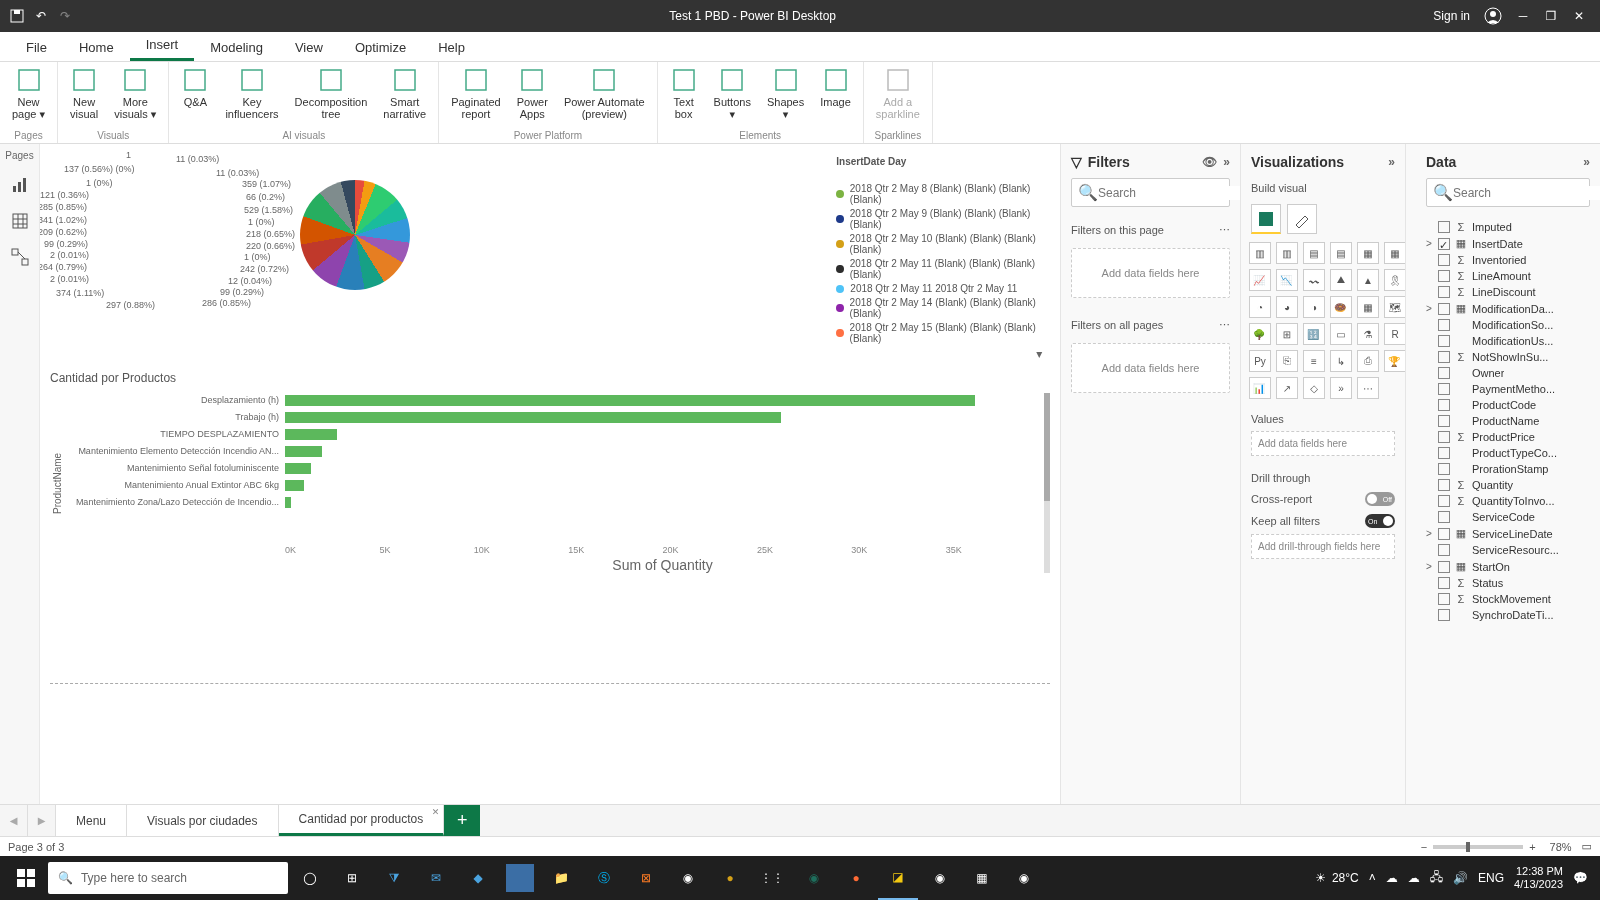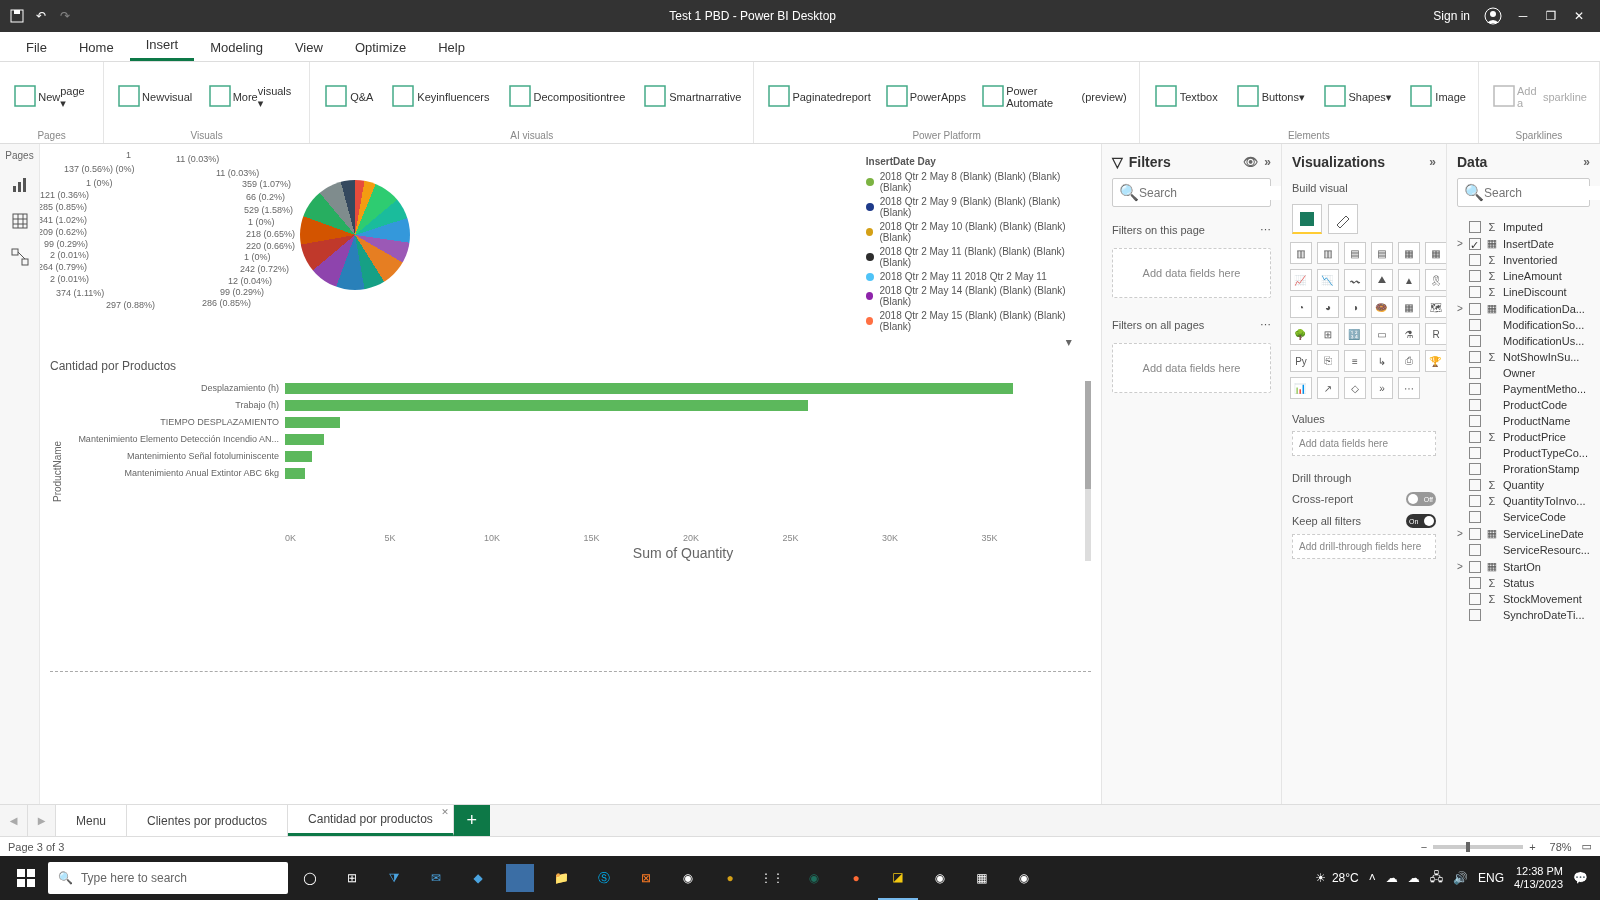--- a/index.html
+++ b/index.html
@@ -16,21 +16,21 @@
 
 .menus { height: 30px; display: flex; align-items: flex-end; padding-left: 10px; gap: 0; border-bottom: 1px solid #ddd; background: #fff; }
 .menus .tab { padding: 6px 16px; font-size: 13px; color: #333; cursor: pointer; }
 .menus .tab.active { border-bottom: 3px solid #0d7847; }
 .menus .file { background: #fff; }
 
 
 .ribbon { height: 82px; display: flex; background: #fff; border-bottom: 1px solid #ddd; }
 .ribbon-group { display: flex; flex-direction: column; border-right: 1px solid #e5e5e5; padding: 2px 6px 0; }
 .ribbon-group .items { display: flex; gap: 4px; flex: 1; }
-.ribbon-btn { display: flex; flex-direction: row; align-items: center; justify-content: flex-start; padding: 2px 6px; font-size: 11px; line-height: 12px; color: #333; cursor: pointer; min-width: 40px; }
+.ribbon-btn { display: flex; flex-direction: column; align-items: center; justify-content: flex-start; padding: 2px 6px; font-size: 11px; line-height: 12px; color: #333; cursor: pointer; min-width: 40px; }
 .ribbon-btn.disabled { color: #aaa; }
 .ribbon-btn .ico { width: 28px; height: 28px; margin-bottom: 2px; display: flex; align-items: center; justify-content: center; }
 .ribbon-group .label { font-size: 10px; color: #888; text-align: center; padding-bottom: 2px; }
 
 
 .main { flex: 1; display: flex; min-height: 0; }
 .leftrail { width: 40px; background: #f7f7f7; display: flex; flex-direction: column; align-items: center; padding-top: 6px; gap: 12px; border-right: 1px solid #e8e8e8; }
 .leftrail .lbl { font-size: 10px; color: #666; }
 .leftrail .ritem { width: 24px; height: 24px; display:flex; align-items:center; justify-content:center; cursor:pointer; }
 
@@ -38,21 +38,21 @@
 .chart-title { font-size: 12px; color: #555; line-height: 14px; max-width: 830px; }
 
 
 .pie-wrap { display: flex; margin-top: 6px; }
 .pie-area { width: 380px; position: relative; height: 170px; }
 .pie-lbl { position: absolute; font-size: 9px; color: #666; white-space: nowrap; }
 .pie { position: absolute; left: 260px; top: 30px; width: 110px; height: 110px; border-radius: 50%;
   background: conic-gradient(#e74c3c 0 10deg,#f39c12 10deg 22deg,#2ecc71 22deg 50deg,#1abc9c 50deg 72deg,#3498db 72deg 98deg,#9b59b6 98deg 120deg,#e67e22 120deg 148deg,#16a085 148deg 170deg,#2980b9 170deg 200deg,#8e44ad 200deg 230deg,#c0392b 230deg 260deg,#d35400 260deg 290deg,#27ae60 290deg 320deg,#7f8c8d 320deg 345deg,#34495e 345deg 360deg); }
 
 .legend { margin-left: 240px; font-size: 10px; }
-.legend-title { font-weight: 600; color: #555; margin-bottom: 4px; }
+.legend-title { font-weight: 600; color: #555; margin-bottom: 16px; }
 .legend-item { display: flex; align-items: center; gap: 6px; margin-bottom: 3px; color: #555; }
 .legend-dot { width: 8px; height: 8px; border-radius: 50%; }
 .legend-more { text-align: left; font-size: 12px; color: #666; margin-left: 200px; }
 
 
 .bar-title { font-size: 12px; color: #555; margin-top: 10px; margin-bottom: 8px; }
 .bar-chart { display: flex; height: 180px; }
 .bar-ylabel { writing-mode: vertical-rl; transform: rotate(180deg); font-size: 10px; color: #666; text-align: center; padding: 0 2px; }
 .bar-rows { flex: 1; display: flex; flex-direction: column; gap: 3px; position: relative; }
 .bar-row { display: flex; align-items: center; height: 14px; }
@@ -64,21 +64,21 @@
 .bar-xlabel { text-align: center; font-size: 14px; color: #666; margin-top: 2px; margin-left: 220px; }
 .bar-scrollbar { width: 6px; background: #ddd; margin-left: 4px; position: relative; }
 .bar-scrollbar-thumb { width:6px; background:#aaa; height:60%; position:absolute; top:0; }
 
 .dashed-line { border-top: 1px dashed #aaa; margin-top: 110px; }
 
 
 .pane { border-left: 1px solid #e5e5e5; background: #f9f9f9; display: flex; flex-direction: column; }
 .pane-filters { width: 180px; }
 .pane-viz { width: 165px; }
-.pane-data { width: 154px; }
+.pane-data { width: 195px; padding-left: 10px; }
 .pane-head { display: flex; align-items: center; padding: 10px 10px 8px; font-size: 14px; font-weight: 600; color: #333; gap: 6px; }
 .pane-head .spacer { flex: 1; }
 .pane-head .hicon { font-size: 12px; color: #666; cursor:pointer; }
 
 .search-box { margin: 0 10px 10px; display: flex; align-items: center; background: #fff; border: 1px solid #ccc; border-radius: 2px; padding: 4px 6px; }
 .search-box input { border: none; outline: none; font-size: 12px; flex: 1; }
 .search-ico { width: 14px; margin-right: 6px; color: #666; }
 
 .filters-sect { padding: 6px 10px; font-size: 11px; color: #555; display:flex; justify-content:space-between; align-items:center; }
 .drop-zone { margin: 6px 10px 14px; border: 1px dashed #ccc; background: #fff; padding: 18px 6px; font-size: 11px; color: #888; text-align: center; border-radius: 2px; }
@@ -470,20 +470,26 @@
             <div class="bar-row">
               <div class="bar-cat">Mantenimiento Señal fotoluminiscente</div>
               <div class="bar-track">
                 <div class="bar-fill" style="width: 3.42857%;"></div>
               </div>
             </div>
             <div class="bar-row">
               <div class="bar-cat">Mantenimiento Anual Extintor ABC 6kg</div>
               <div class="bar-track">
                 <div class="bar-fill" style="width: 2.57143%;"></div>
+              </div>
+            </div>
+            <div class="bar-row">
+              <div class="bar-cat">Mantenimiento Zona/Lazo Detección de Incendio...</div>
+              <div class="bar-track">
+                <div class="bar-fill" style="width: 0.857143%;"></div>
               </div>
             </div>
           </div>
         <div class="bar-axis" id="bar-axis">
             <div class="bar-tick">0K</div>
             <div class="bar-tick">5K</div>
             <div class="bar-tick">10K</div>
             <div class="bar-tick">15K</div>
             <div class="bar-tick">20K</div>
             <div class="bar-tick">25K</div>
@@ -763,21 +769,21 @@
         </div>
       </div>
   </div>
 </div>
 
 <div class="page-tabs">
   <div class="pt-nav">◀</div>
   <div class="pt-nav">▶</div>
   <div id="ptabs" style="display:flex;">
       <div class="pt-tab">Menu</div>
-      <div class="pt-tab">Clientes por productos</div>
+      <div class="pt-tab">Visuals por ciudades</div>
       <div class="pt-tab active">Cantidad por productos<span class="pt-close">✕</span></div>
     </div>
   <div class="pt-add">+</div>
 </div>
 
 <div class="statusbar">
   <span>Page 3 of 3</span>
   <span class="spacer"></span>
   <span>−</span>
   <div class="zoom-slider">

